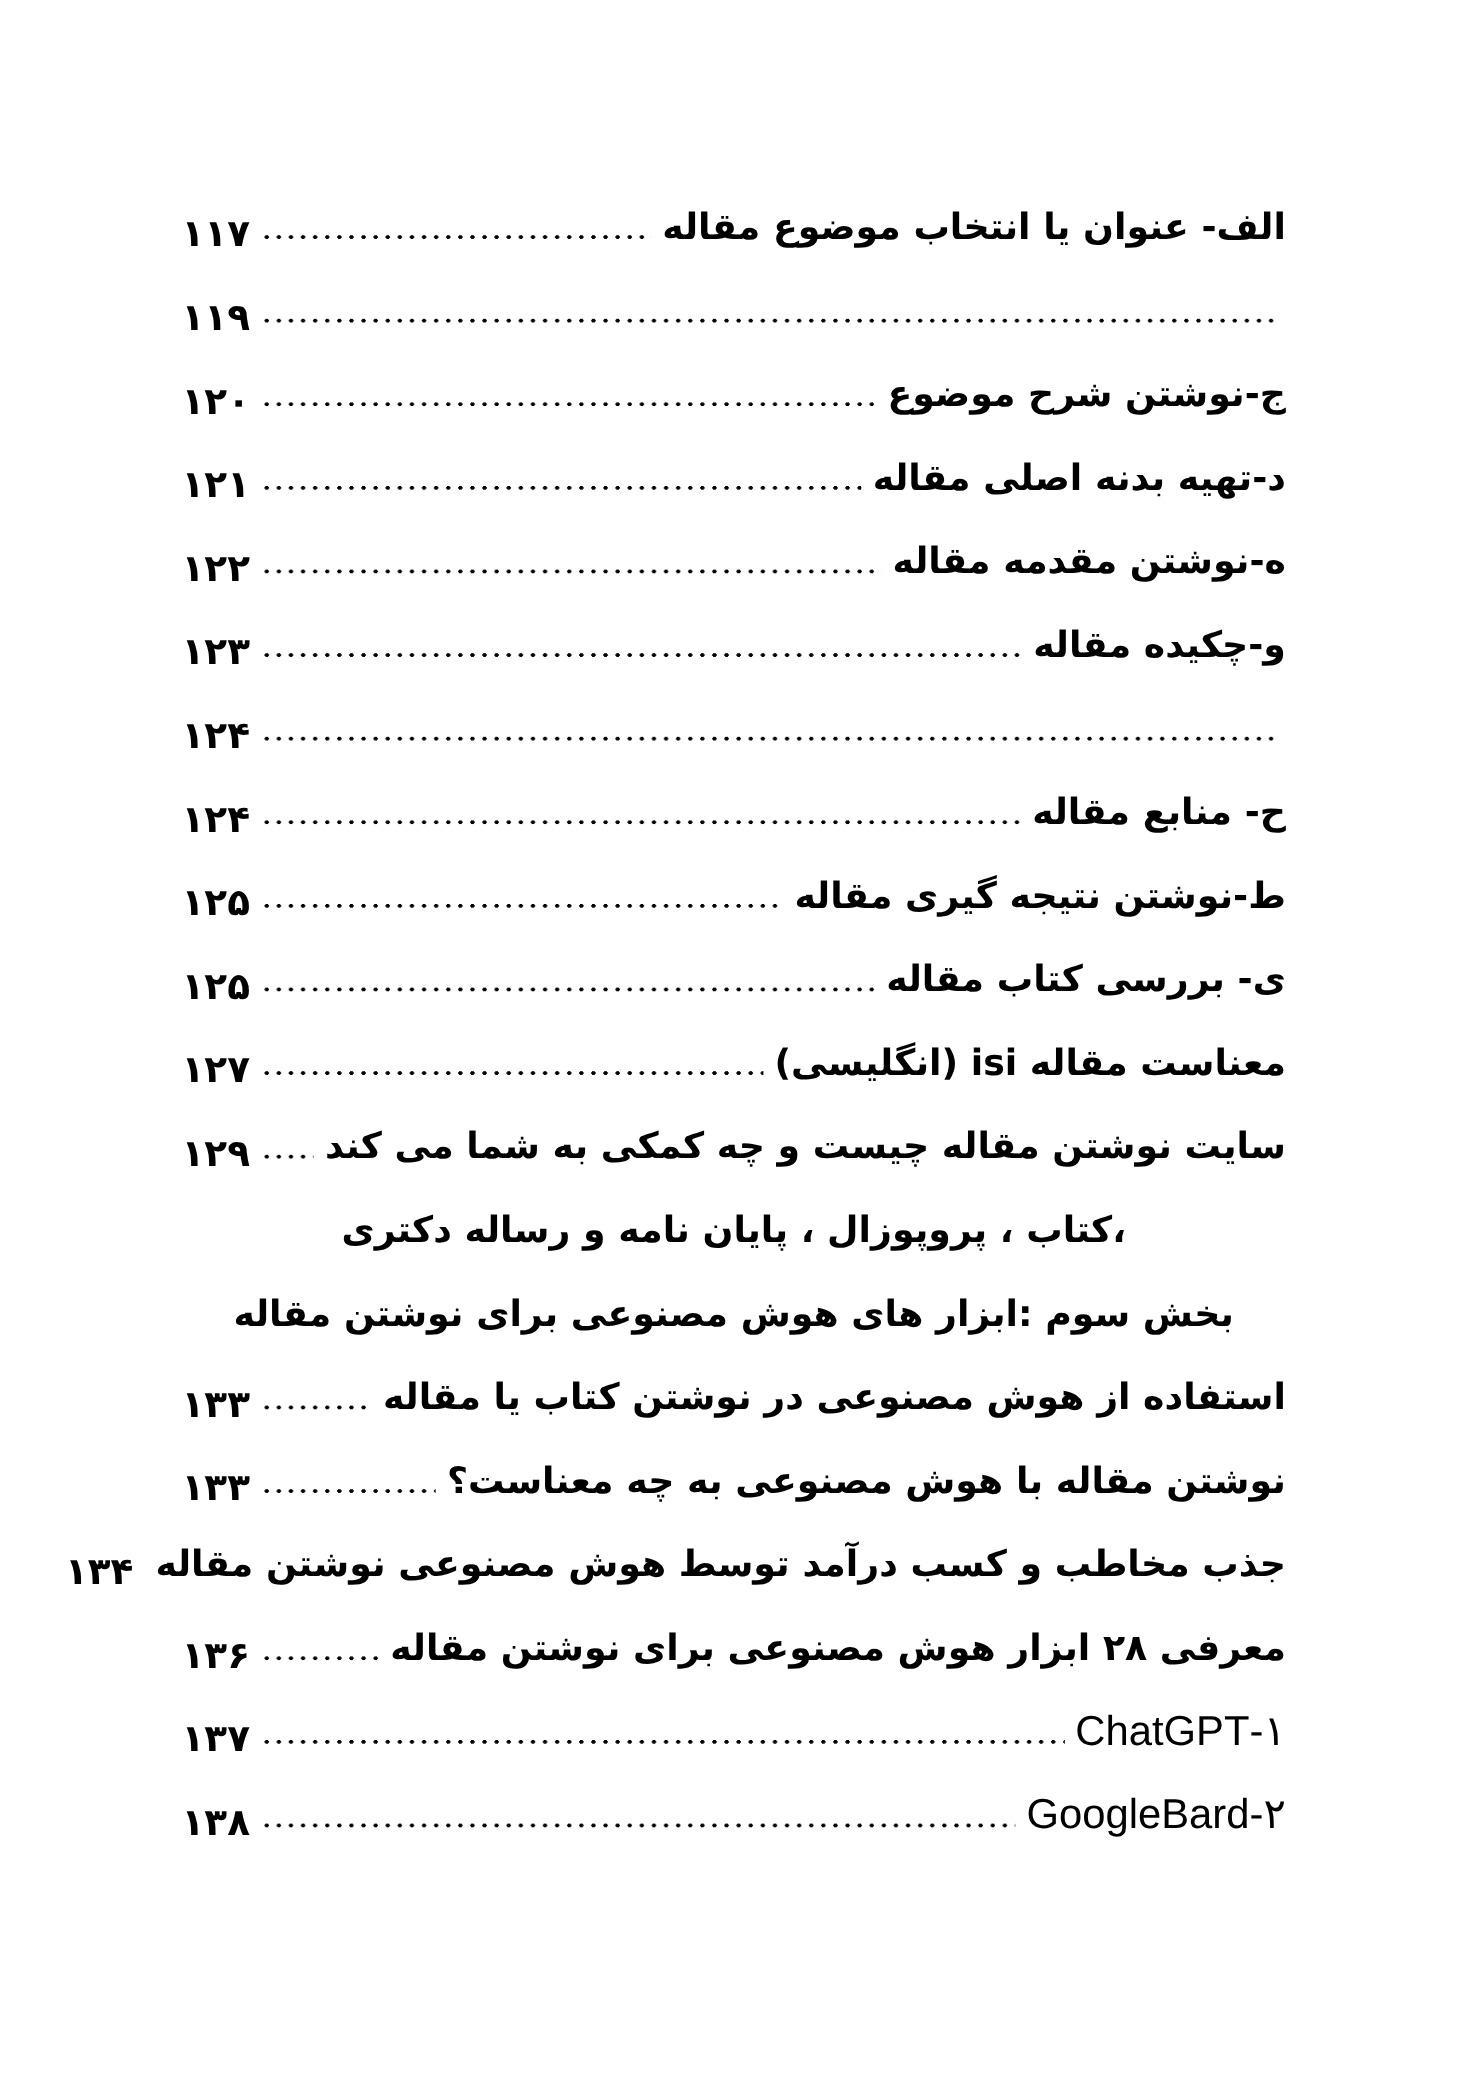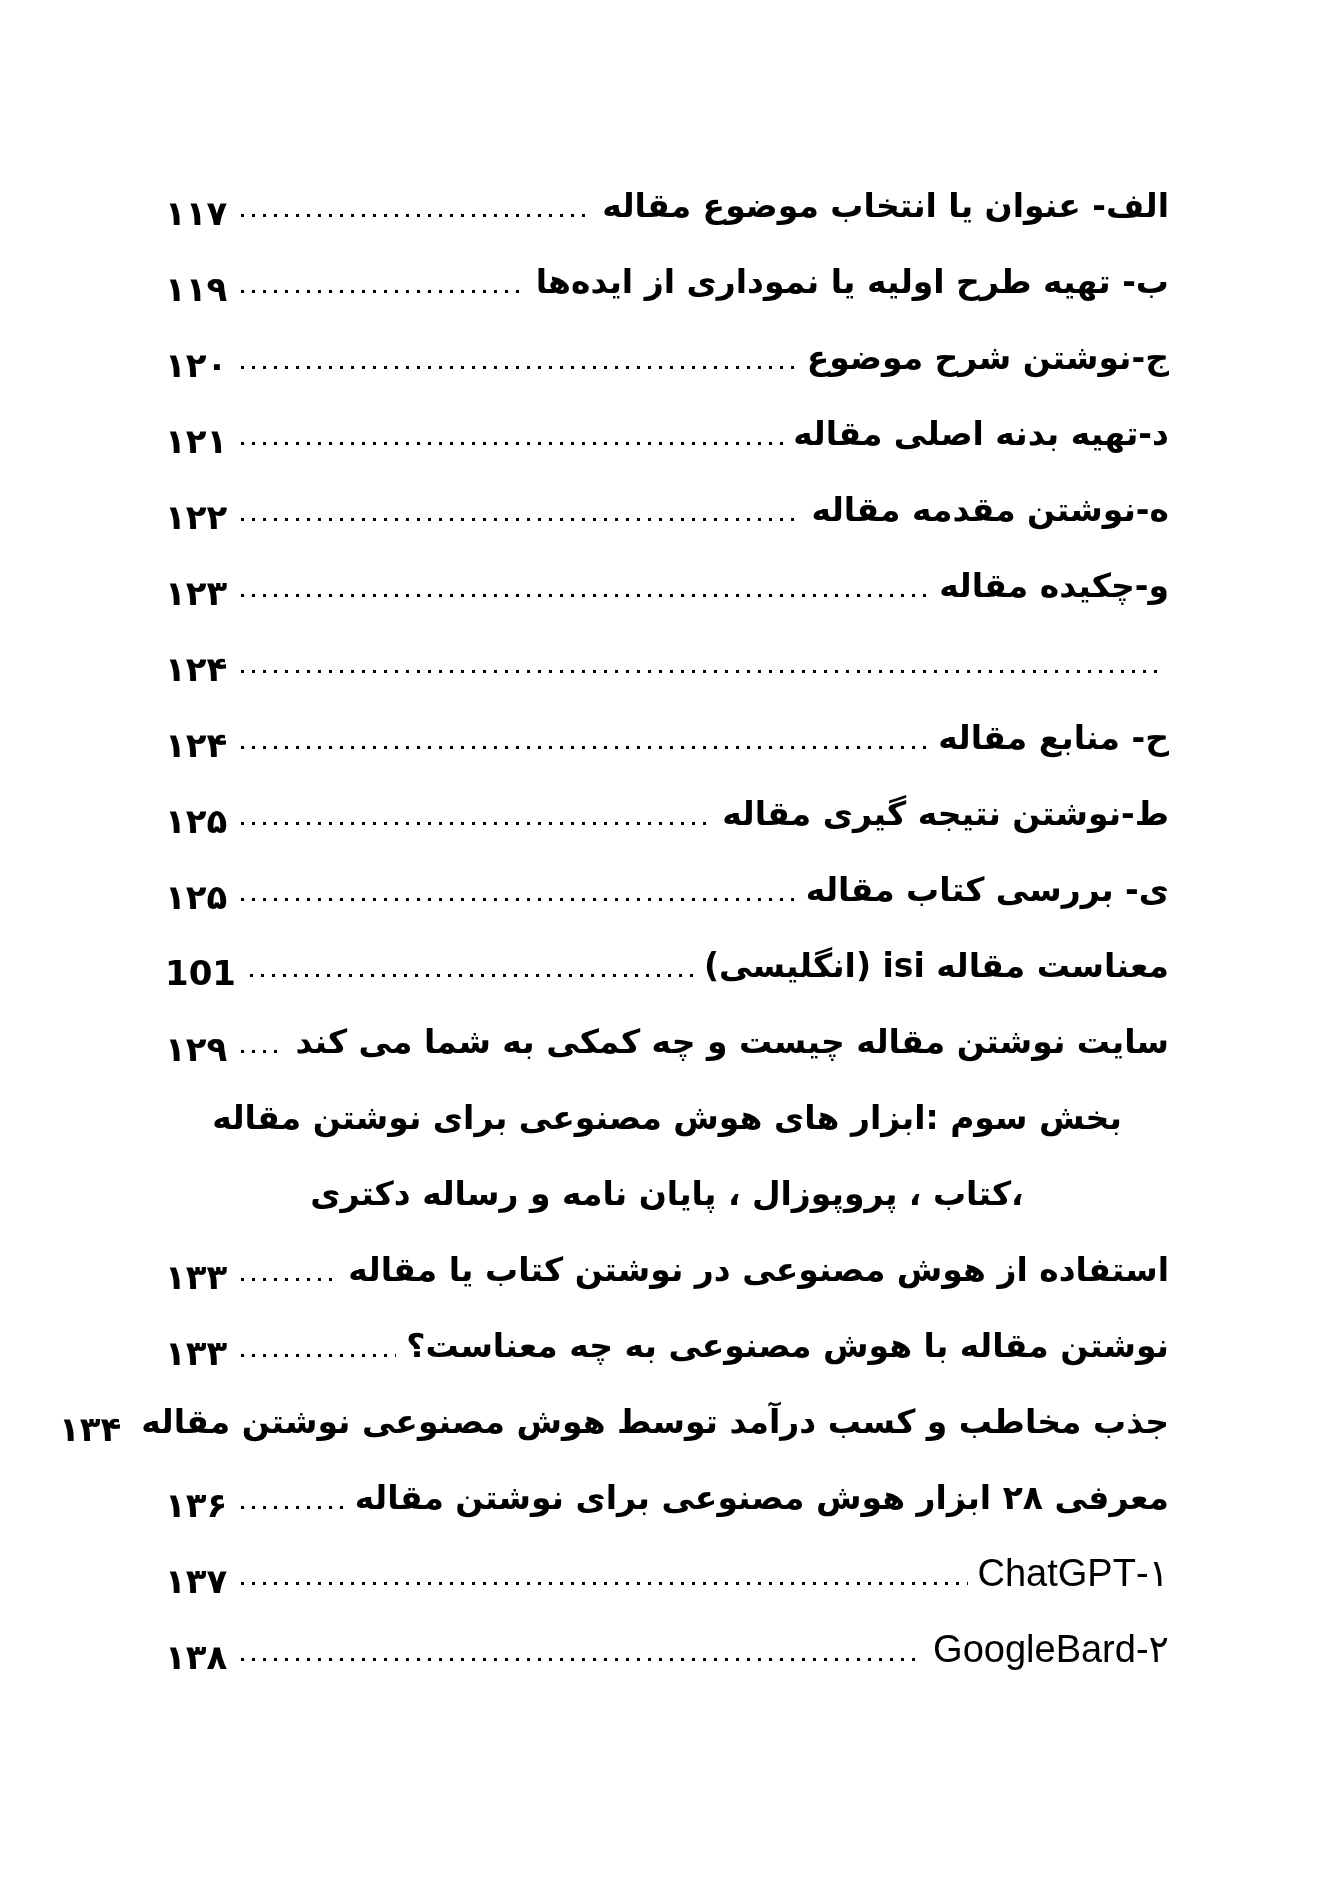--- a/index.html
+++ b/index.html
@@ -75,21 +75,20 @@
 
 <div class="page">
   <div class="toc-list" id="toc-list">
   <div class="toc-row">
     <span class="toc-title">الف- عنوان یا انتخاب موضوع مقاله</span>
     <span class="toc-dots"></span>
     <span class="toc-page">۱۱۷</span>
   </div>
 
   <div class="toc-row">
-    <span class="toc-title">ب- تهیه طرح اولیه یا نموداری از ایده‌ها</span>
     <span class="toc-dots"></span>
     <span class="toc-page">۱۱۹</span>
   </div>
 
   <div class="toc-row">
     <span class="toc-title">ج-نوشتن شرح موضوع</span>
     <span class="toc-dots"></span>
     <span class="toc-page">۱۲۰</span>
   </div>
 
@@ -130,32 +129,32 @@
 
   <div class="toc-row">
     <span class="toc-title">ی- بررسی کتاب مقاله</span>
     <span class="toc-dots"></span>
     <span class="toc-page">۱۲۵</span>
   </div>
 
   <div class="toc-row">
     <span class="toc-title">معناست مقاله isi (انگلیسی)</span>
     <span class="toc-dots"></span>
-    <span class="toc-page">101</span>
+    <span class="toc-page">۱۲۷</span>
   </div>
 
   <div class="toc-row">
     <span class="toc-title">سایت نوشتن مقاله چیست و چه کمکی به شما می کند</span>
     <span class="toc-dots"></span>
     <span class="toc-page">۱۲۹</span>
   </div>
 
+  <div class="toc-heading">،کتاب ، پروپوزال ، پایان نامه و رساله دکتری</div>
+
   <div class="toc-heading">بخش سوم :ابزار های هوش مصنوعی برای نوشتن مقاله</div>
-
-  <div class="toc-heading">،کتاب ، پروپوزال ، پایان نامه و رساله دکتری</div>
 
   <div class="toc-row">
     <span class="toc-title">استفاده از هوش مصنوعی در نوشتن کتاب یا مقاله</span>
     <span class="toc-dots"></span>
     <span class="toc-page">۱۳۳</span>
   </div>
 
   <div class="toc-row">
     <span class="toc-title">نوشتن مقاله با هوش مصنوعی به چه معناست؟</span>
     <span class="toc-dots"></span>

